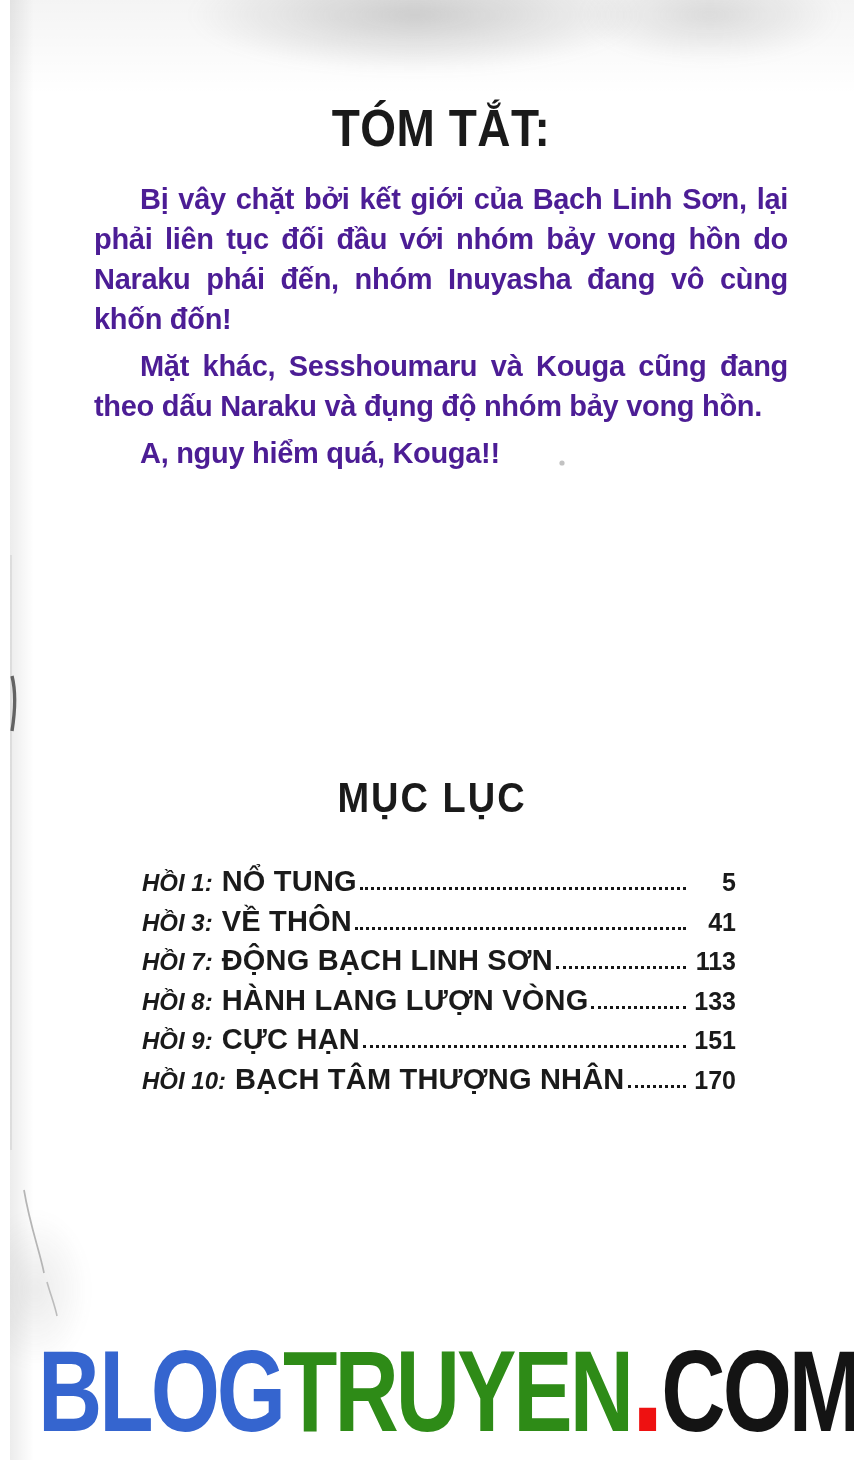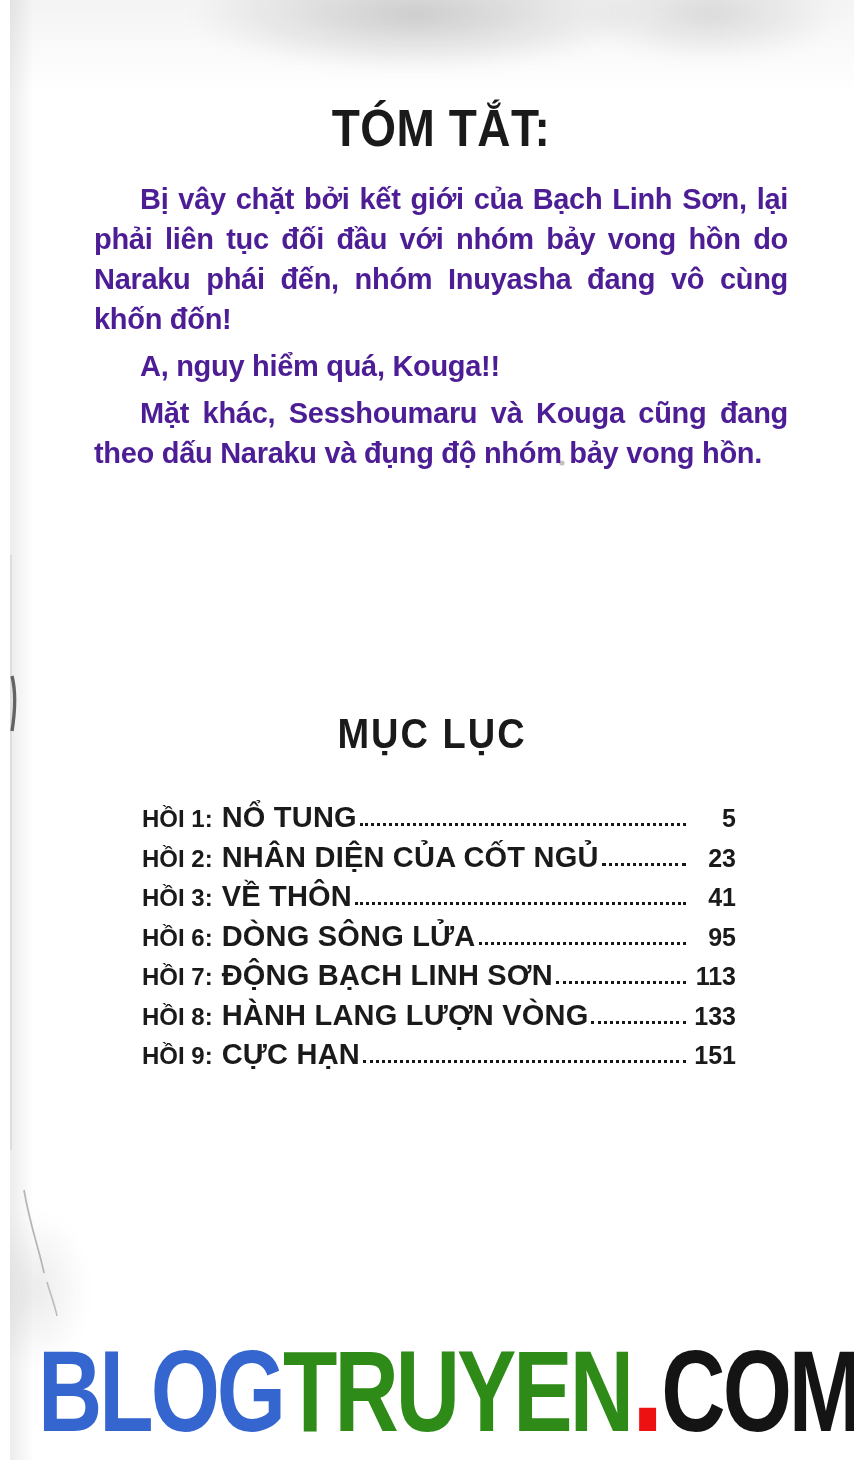--- a/index.html
+++ b/index.html
@@ -31,29 +31,29 @@
     margin:0 0 27px; text-align:center;
     font-size:46px; font-weight:700; letter-spacing:0.5px;
     transform:scaleY(1.12); transform-origin:center top;
   }
   .para {
     margin:0 0 7px; font-size:29px; line-height:40px; font-weight:700;
     letter-spacing:-0.3px; text-align:justify; text-indent:46px; color:#4c1d95;
   }
 
   
-  .toc { position:absolute; top:710px; left:0; width:100%; }
+  .toc { position:absolute; top:774px; left:0; width:100%; }
   .toc-title {
     margin:0 0 50px; text-align:center;
     font-size:38px; font-weight:700; letter-spacing:2px;
     transform:scaleY(1.12); transform-origin:center top;
   }
   .toc-list { margin:0 118px 0 132px; }
   .toc-row { display:flex; align-items:baseline; line-height:29px; margin-bottom:9.5px; }
-  .toc-chapter { font-weight:700; font-size:24px; margin-right:9px; white-space:nowrap; }
+  .toc-chapter { font-style:italic; font-weight:700; font-size:24px; margin-right:9px; white-space:nowrap; }
   .toc-name { font-weight:700; font-size:29px; letter-spacing:0.2px; white-space:nowrap; }
   .toc-leader { flex:1; min-width:20px; border-bottom:3.2px dotted #161616;
     align-self:flex-end; margin:0 6px 7px 3px; }
   .toc-page { font-weight:700; font-size:25px; min-width:44px; text-align:right; white-space:nowrap; }
 
   
   .watermark {
     position:absolute; left:28px; bottom:6px;
     display:flex; align-items:baseline;
     transform:scaleY(1.30); transform-origin:left bottom;
@@ -75,70 +75,64 @@
     <path d="M1,555 L1,1150" stroke="#d9d9d9" stroke-width="1.6" fill="none"></path>
     <path d="M2,676 C6,692 5,712 2,731" stroke="#4a4a4a" stroke-width="3.4" fill="none" opacity="0.85"></path>
     <path d="M14,1190 C20,1226 30,1252 34,1273" stroke="#b5b5b5" stroke-width="1.7" fill="none"></path>
     <path d="M37,1282 C41,1296 45,1306 47,1316" stroke="#bcbcbc" stroke-width="1.6" fill="none"></path>
     <circle cx="552" cy="463" r="2.6" fill="#8f8f8f" opacity="0.55"></circle>
   </svg>
 
   <section class="summary">
     <h1 class="summary-title">TÓM TẮT:</h1>
     <p class="para">Bị vây chặt bởi kết giới của Bạch Linh Sơn, lại phải liên tục đối đầu với nhóm bảy vong hồn do Naraku phái đến, nhóm Inuyasha đang vô cùng khốn đốn!</p>
+    <p class="para">Mặt khác, Sesshoumaru và Kouga cũng đang theo dấu Naraku và đụng độ nhóm bảy vong hồn.</p>
     <p class="para">A, nguy hiểm quá, Kouga!!</p>
-    <p class="para">Mặt khác, Sesshoumaru và Kouga cũng đang theo dấu Naraku và đụng độ nhóm bảy vong hồn.</p>
   </section>
 
   <section class="toc">
     <h2 class="toc-title">MỤC LỤC</h2>
     <div class="toc-list">
 
       <div class="toc-row">
         <span class="toc-chapter">HỒI 1:</span>
         <span class="toc-name">NỔ TUNG</span>
         <span class="toc-leader"></span>
         <span class="toc-page">5</span>
       </div>
       <div class="toc-row">
-        <span class="toc-chapter">HỒI 2:</span>
-        <span class="toc-name">NHÂN DIỆN CỦA CỐT NGỦ</span>
-        <span class="toc-leader"></span>
-        <span class="toc-page">23</span>
-      </div>
-      <div class="toc-row">
         <span class="toc-chapter">HỒI 3:</span>
         <span class="toc-name">VỀ THÔN</span>
         <span class="toc-leader"></span>
         <span class="toc-page">41</span>
-      </div>
-      <div class="toc-row">
-        <span class="toc-chapter">HỒI 6:</span>
-        <span class="toc-name">DÒNG SÔNG LỬA</span>
-        <span class="toc-leader"></span>
-        <span class="toc-page">95</span>
       </div>
       <div class="toc-row">
         <span class="toc-chapter">HỒI 7:</span>
         <span class="toc-name">ĐỘNG BẠCH LINH SƠN</span>
         <span class="toc-leader"></span>
         <span class="toc-page">113</span>
       </div>
       <div class="toc-row">
         <span class="toc-chapter">HỒI 8:</span>
         <span class="toc-name">HÀNH LANG LƯỢN VÒNG</span>
         <span class="toc-leader"></span>
         <span class="toc-page">133</span>
       </div>
       <div class="toc-row">
         <span class="toc-chapter">HỒI 9:</span>
         <span class="toc-name">CỰC HẠN</span>
         <span class="toc-leader"></span>
         <span class="toc-page">151</span>
       </div>
+      <div class="toc-row">
+        <span class="toc-chapter">HỒI 10:</span>
+        <span class="toc-name">BẠCH TÂM THƯỢNG NHÂN</span>
+        <span class="toc-leader"></span>
+        <span class="toc-page">170</span>
+      </div>
 
     </div>
   </section>
 
   <div class="watermark">
     <span class="wm" style="color: rgb(53, 101, 207);">BLOG</span>
     <span class="wm" style="color: rgb(46, 139, 23);">TRUYEN</span>
     <span class="wm wm-dot" style="color: rgb(238, 17, 17);">.</span>
     <span class="wm" style="color: rgb(20, 20, 20);">COM</span>
   </div>

